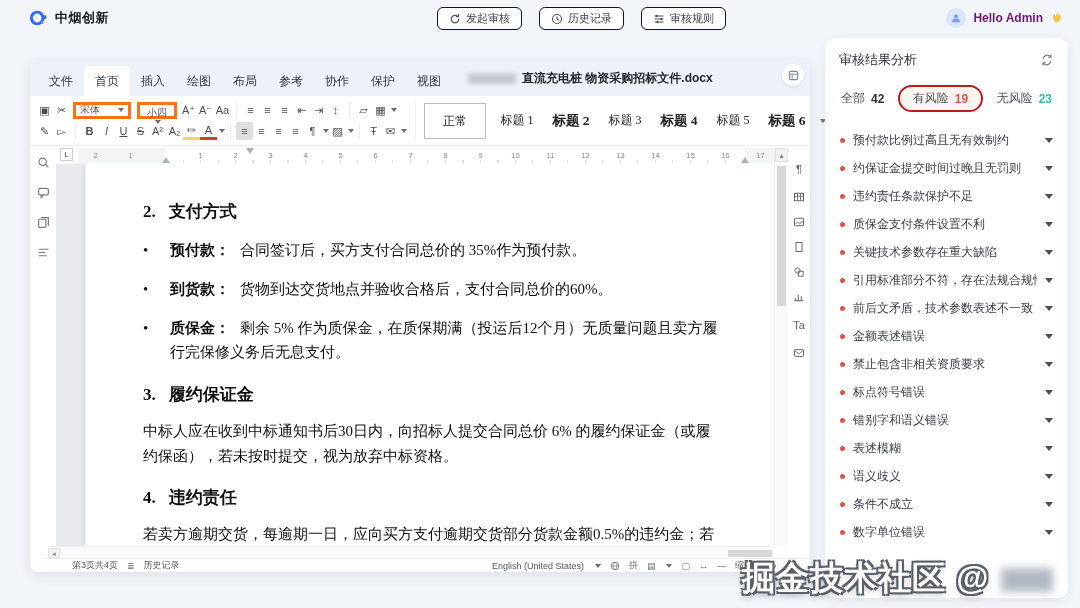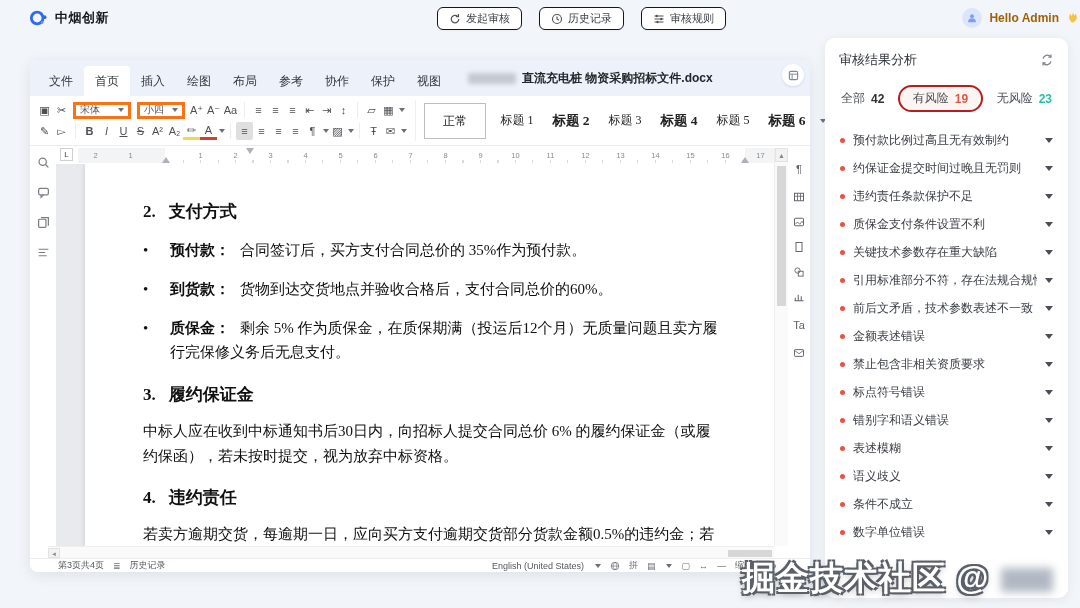--- a/index.html
+++ b/index.html
@@ -7,22 +7,22 @@
   body { background:#f2f5f9; font-family:"Liberation Sans","DejaVu Sans",sans-serif; position:relative; }
 
   
   .topbar { position:absolute; top:0; left:0; right:0; height:36px; }
   .brand { position:absolute; left:28px; top:8px; display:flex; align-items:center; gap:7px; }
   .brand-name { font-size:13px; font-weight:bold; color:#15181d; letter-spacing:.5px; }
   .tb-actions { position:absolute; left:437px; top:7px; display:flex; gap:17px; }
   .tb-btn { height:23px; padding:0 11px; background:#fff; border:1px solid #0f172a; border-radius:6px;
             display:flex; align-items:center; gap:5px; font-size:11px; color:#3e434a;
             box-shadow:0 1px 2px rgba(0,0,0,.04); cursor:pointer; }
-  .user { position:absolute; right:0; top:8px; display:flex; align-items:center; gap:7px;
-          font-size:12px; color:#a16207; font-weight:bold; }
+  .user { position:absolute; right:16px; top:8px; display:flex; align-items:center; gap:7px;
+          font-size:12px; color:#701a75; font-weight:bold; }
   .avatar { width:20px; height:20px; border-radius:50%; background:#dbe6fb; display:flex;
             align-items:center; justify-content:center; }
 
   
   .editor { position:absolute; left:30px; top:60px; width:780px; height:512px; background:#fff;
             border-radius:8px; box-shadow:0 3px 14px rgba(40,60,90,.10); }
   .menubar { position:absolute; top:0; left:0; right:0; height:36px; background:#edf1f9;
              border-radius:8px 8px 0 0; display:flex; align-items:flex-end; padding-left:8px; }
   .menu-tab { font-size:12px; color:#33383f; padding:0 11px; line-height:30px; height:30px; cursor:pointer; }
   .menu-tab.active { background:#fff; border-radius:4px 4px 0 0; }
@@ -39,21 +39,21 @@
   .ico { min-width:17px; text-align:center; font-size:11px; color:#4c4f54; line-height:18px; cursor:pointer; }
   .ico.b { font-weight:bold; } .ico.i { font-style:italic; } .ico.u { text-decoration:underline; }
   .ico.s { text-decoration:line-through; }
   .ico.hl { border-bottom:3px solid #f3d94e; line-height:14px; }
   .ico.fc { border-bottom:3px solid #d23f31; line-height:14px; }
   .ico.active { background:#dfdfdf; border-radius:2px; }
   .chev { width:0; height:0; border-left:3px solid transparent; border-right:3px solid transparent;
           border-top:4px solid #6b7078; display:inline-block; margin-left:2px; }
   .fbox { border:3px solid #f97316; font-size:10px; color:#555; padding:1px 4px; display:flex;
           align-items:center; justify-content:space-between; height:17px; margin:0 3px; background:#fff; cursor:pointer; }
-  .fbox.name { width:58px; } .fbox.size { width:48px; }
+  .fbox.name { width:58px; } .fbox.size { width:40px;flex-direction:column; }
   .tsep { width:1px; height:16px; background:#ededed; margin:0 5px; }
   .style-gallery { display:flex; align-items:center; margin-left:8px; padding-left:8px; border-left:1px solid #f0f0f0; }
   .sg-item { font-family:"Liberation Serif","DejaVu Serif",serif; font-size:12px; color:#222;
              width:54px; text-align:center; cursor:pointer; }
   .sg-item.selected { border:1px solid #bdbdbd; height:36px; line-height:34px; width:62px; margin-right:4px; }
   .sg-item.bold { font-weight:bold; font-size:13.5px; }
   .sg-chev { margin-left:6px; cursor:pointer; }
 
   .strip-left { position:absolute; left:0; top:86px; width:26px; bottom:26px; background:#fff;
                 display:flex; flex-direction:column; align-items:center; padding-top:10px; gap:17px; }
@@ -98,21 +98,21 @@
   .v-thumb { position:absolute; top:18px; left:2px; right:2px; height:140px; background:#d7d7d7; cursor:grab; }
   .strip-right { position:absolute; right:0; top:88px; width:22px; bottom:26px; background:#fff;
                  display:flex; flex-direction:column; align-items:center; padding-top:12px; gap:13px; }
   .strip-right .ico { font-size:11px; color:#606469; }
   .h-scroll { position:absolute; left:18px; right:36px; top:486px; height:12px; background:#fafafa;
               border-top:1px solid #eee; }
   .h-btn { position:absolute; left:0; top:1px; width:12px; height:10px; background:#f2f2f2;
            border:1px solid #e3e3e3; font-size:7px; color:#888; text-align:center; line-height:9px; cursor:pointer; }
   .h-thumb { position:absolute; right:2px; top:3px; width:44px; height:7px; background:#d7d7d7; cursor:grab; }
 
-  .statusbar { position:absolute; left:0; right:0; bottom:0; height:14px; background:#fff;
+  .statusbar { position:absolute; left:14px; right:0; bottom:0; height:14px; background:#fff;
                border-top:1px solid #ededed; border-radius:0 0 8px 8px; display:flex;
                justify-content:space-between; align-items:center; padding:0 34px 0 28px;
                font-size:9px; color:#54585e; }
   .sb-group { display:flex; align-items:center; gap:9px; }
   .st-ico { font-size:9px; color:#6a6e74; cursor:pointer; }
 
   
   .sidebar { position:absolute; left:825px; top:38px; width:243px; height:560px; background:#fff;
              border-radius:10px; box-shadow:0 2px 12px rgba(31,56,88,.07); }
   .sb-head { display:flex; justify-content:space-between; align-items:center; padding:13px 14px 9px; }

